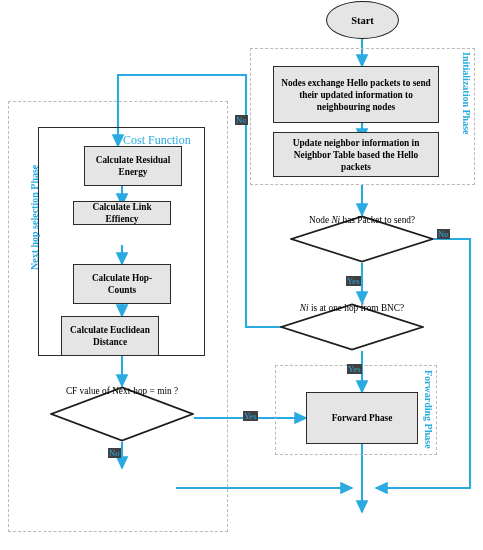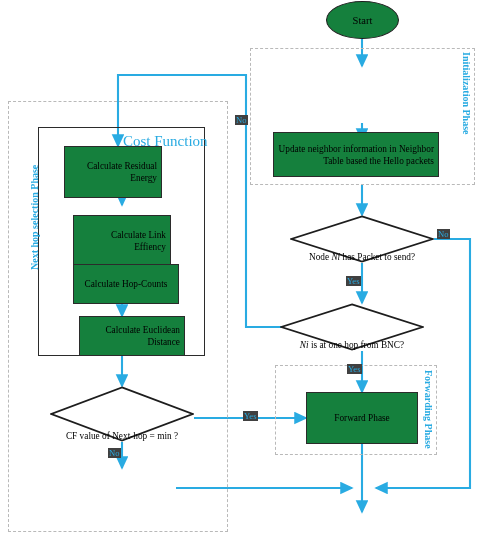--- a/index.html
+++ b/index.html
@@ -8,24 +8,25 @@
     width:483px;height:550px;
     background:#ffffff;
     font-family:"Liberation Serif", serif;
     overflow:hidden;
   }
   #wires{position:absolute;left:0;top:0;width:483px;height:550px;}
   .node{
     position:absolute;
     box-sizing:border-box;
     display:flex;align-items:center;justify-content:center;
-    text-align:right;
+    text-align:center;
     color:#000000;
-    background:#15803d;
+    background:#e5e5e5;
     z-index:3;
+    font-weight:bold;
   }
   .proc{
     border:1.6px solid #2b2b2b;
     font-size:9.3px;
     line-height:12px;
     padding:2px 4px;
   }
   .group-solid{
     position:absolute;
     box-sizing:border-box;
@@ -43,21 +44,21 @@
   .terminator{
     border:1.5px solid #1d1d1d;
     border-radius:50%;
     font-size:10.5px;
   }
   .diamond-wrap{position:absolute;z-index:3;}
   .diamond-wrap svg{position:absolute;left:0;top:0;}
   .diamond-label{
     position:absolute;left:0;top:0;
     width:100%;height:100%;
-    display:flex;align-items:flex-end;justify-content:center;
+    display:flex;align-items:flex-start;justify-content:center;
     font-size:9.3px;color:#000;text-align:center;
     line-height:11px;
   }
   .blue-label{
     position:absolute;
     color:#29abe2;
     font-size:8.6px;
     background:#404040;
     padding:0 1px;
     z-index:4;
@@ -68,21 +69,21 @@
     color:#29abe2;
     font-size:10px;
     font-weight:bold;
     white-space:nowrap;
     transform-origin:0 0;
     z-index:2;
   }
   .cf-title{
     position:absolute;
     color:#29abe2;
-    font-size:15px;
+    font-size:12px;
     z-index:2;
     white-space:nowrap;
   }
   .ital{font-style:italic;}
 </style>
 </head>
 <body>
 
 <div id="canvas">
 
@@ -132,26 +133,27 @@
 
   <div class="phase-label" style="left:472px;top:52px;transform:rotate(90deg);">Initialization Phase</div>
   <div class="phase-label" style="left:29px;top:270px;transform:rotate(-90deg);">Next hop selection Phase</div>
   <div class="phase-label" style="left:434px;top:370px;transform:rotate(90deg);">Forwarding Phase</div>
 
   <div class="group-solid" style="left:38px;top:127px;width:167px;height:229px;"></div>
   <div class="cf-title" style="left:123px;top:133px;">Cost Function</div>
 
   <div class="node terminator" style="left:326px;top:1px;width:73px;height:38px;">Start</div>
 
+  <div class="node proc" style="left:273px;top:66px;width:166px;height:57px;">Nodes exchange Hello packets to send their updated information to neighbouring nodes</div>
   <div class="node proc" style="left:273px;top:132px;width:166px;height:45px;">Update neighbor information in Neighbor Table based the Hello packets</div>
 
-  <div class="node proc" style="left:64px;top:146px;width:98px;height:52px;">Calculate Residual Energy</div>
-  <div class="node proc" style="left:73px;top:215px;width:98px;height:52px;">Calculate Link Effiency</div>
-  <div class="node proc" style="left:73px;top:264px;width:106px;height:40px;">Calculate Hop-Counts</div>
-  <div class="node proc" style="left:79px;top:316px;width:106px;height:40px;">Calculate Euclidean Distance</div>
+  <div class="node proc" style="left:84px;top:146px;width:98px;height:40px;">Calculate Residual Energy</div>
+  <div class="node proc" style="left:73px;top:201px;width:98px;height:24px;">Calculate Link Effiency</div>
+  <div class="node proc" style="left:73px;top:264px;width:98px;height:40px;">Calculate Hop-Counts</div>
+  <div class="node proc" style="left:61px;top:316px;width:98px;height:40px;">Calculate Euclidean Distance</div>
 
   <div class="node proc" style="left:306px;top:392px;width:112px;height:52px;">Forward Phase</div>
 
   <div class="diamond-wrap" style="left:290px;top:215px;width:144px;height:48px;">
     <svg width="144" height="48" viewBox="0 0 144 48">
       <polygon points="72,1.4 142.6,24 72,46.6 1.4,24" fill="#ffffff" stroke="#1d1d1d" stroke-width="1.7"></polygon>
     </svg>
     <div class="diamond-label">
       <span><span>Node </span><span class="ital">Ni</span><span> has Packet to send?</span></span>
     </div>

